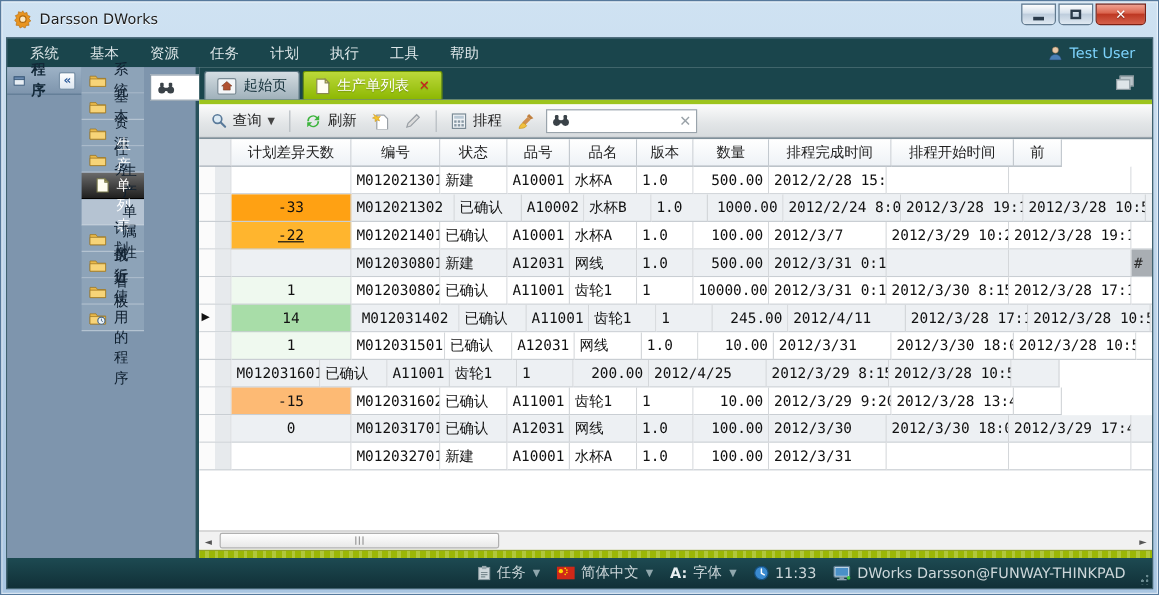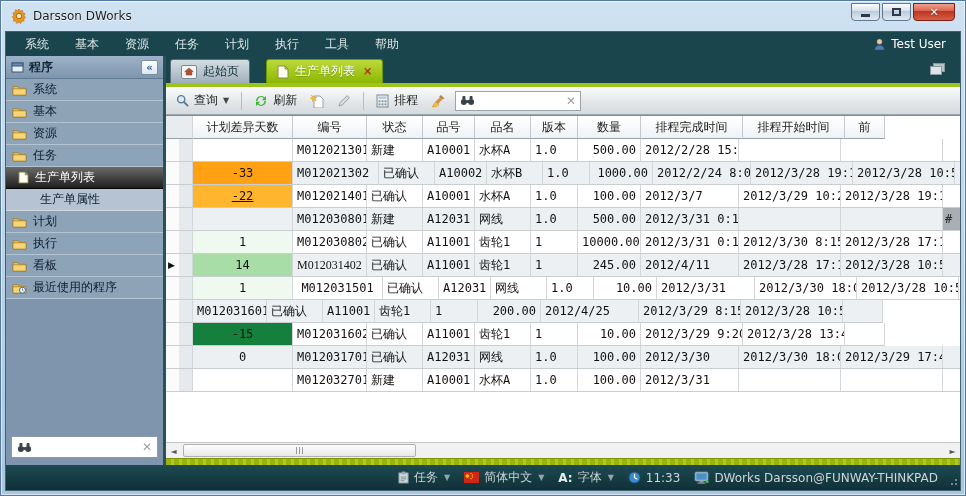--- a/index.html
+++ b/index.html
@@ -28,25 +28,25 @@
   .min-glyph { display:block; width:9px; height:3px; background:#2a3a4a; margin-top:6px; }
   .max-glyph { display:block; width:9px; height:8px; border:2px solid #2a3a4a; }
   
   .frame {
     position:absolute; left:4px; right:4px; top:30px; bottom:4px;
     border:1px solid #41626f; display:flex; flex-direction:column; background:#7e95ad;
   }
   
   .menubar { height:24px; background:#1a454c; display:flex; align-items:center; padding:0 6px; flex:0 0 auto; }
   .menu-item { color:#dde6e8; font-size:12px; padding:0 13px; line-height:24px; cursor:default; }
-  .menu-user { margin-left:auto; display:flex; align-items:center; gap:5px; color:#ffffff; font-size:12px; padding-right:8px; }
+  .menu-user { margin-left:auto; display:flex; align-items:center; gap:5px; color:#7dd3fc; font-size:12px; padding-right:8px; }
   
   .main { flex:1 1 auto; display:flex; min-height:0; }
   
-  .sidebar { width:160px; flex:0 0 160px; background:#7e95ad; border-right:3px solid #28515b; display:flex; flex-direction:column; }
+  .sidebar { width:160px; flex:0 0 160px; background:#7e95ad; border-right:3px solid #28515b; display:flex; flex-direction:row; }
   .side-header {
     height:23px; background:linear-gradient(#9db2c6,#7e95ad);
     display:flex; align-items:center; padding:0 5px; gap:5px;
     border-bottom:1px solid #5f7a93; color:#122838; font-size:12px; font-weight:bold;
   }
   .collapse-btn {
     margin-left:auto; width:17px; height:15px; background:linear-gradient(#fff,#dce6f0);
     border:1px solid #7a92a8; border-radius:2px; color:#2a5a9a; font-size:10px;
     display:flex; align-items:center; justify-content:center; font-weight:bold;
   }
@@ -66,21 +66,21 @@
   .side-search input, .tb-search input {
     flex:1; border:none; outline:none; font-size:12px; min-width:10px; background:transparent;
     font-family:"DejaVu Sans","Liberation Sans",sans-serif;
   }
   .clear-x { color:#9aa2a8; font-weight:bold; font-size:12px; }
   
   .content { flex:1 1 auto; display:flex; flex-direction:column; min-width:0; background:#fff; }
   .tabstrip { height:27px; background:#1a454c; display:flex; align-items:flex-end; padding-left:4px; flex:0 0 auto; position:relative; }
   .tab {
     height:24px; display:flex; align-items:center; gap:6px; padding:0 10px;
-    border-radius:3px 3px 0 0; font-size:12px; margin-right:16px; cursor:default;
+    border-radius:3px 3px 0 0; font-size:12px; margin-right:2px; cursor:default;
   }
   .tab.inactive { background:linear-gradient(#d4dde2,#9fb0ba); color:#14303a; border:1px solid #54707c; border-bottom:none; }
   .tab.active { background:linear-gradient(#bcd93a,#8cb702); color:#fff; text-shadow:0 1px 1px rgba(0,0,0,.25); border:1px solid #6e9400; border-bottom:none; }
   .tab-close { color:#c81f1f; font-weight:bold; font-size:11px; margin-left:2px; }
   .home-box { width:16px; height:14px; background:#f4f6f8; border:1px solid #7a8a94; border-radius:2px; display:flex; align-items:center; justify-content:center; }
   .winlist-icon { position:absolute; right:14px; top:7px; width:16px; height:12px; }
   .winlist-icon .r1 { position:absolute; left:3px; top:0; width:12px; height:9px; background:#b9c4c9; border:1px solid #8a989e; }
   .winlist-icon .r2 { position:absolute; left:0; top:3px; width:12px; height:9px; background:#dee5e8; border:1px solid #8a989e; }
   .green-line { height:4px; background:#9dc41e; flex:0 0 auto; }
   
@@ -471,35 +471,35 @@
                 <div class="dcell" style="width: 47px; text-align: left;">1</div>
                 <div class="dcell" style="width: 63px; text-align: right;">10000.00</div>
                 <div class="dcell" style="width: 98px; text-align: left;">2012/3/31 0:17</div>
                 <div class="dcell" style="width: 102px; text-align: left;">2012/3/30 8:15</div>
                 <div class="dcell" style="width: 102px; text-align: left;">2012/3/28 17:13</div>
                 <div class="dcell" style="width: 40px; text-align: left;"></div>
               </div>
               <div class="grow even">
                 <div class="cell-ind">▶</div>
                 <div class="dcell" style="width: 100px; text-align: center; background: rgb(168, 221, 168);">14</div>
-                <div class="dcell" style="width: 74px; text-align: left; font-family: Liberation Serif, serif;">M012031402</div>
+                <div class="dcell" style="width: 90px; text-align: center;">M012031402</div>
                 <div class="dcell" style="width: 56px; text-align: left;">已确认</div>
                 <div class="dcell" style="width: 52px; text-align: left;">A11001</div>
                 <div class="dcell" style="width: 56px; text-align: left;">齿轮1</div>
                 <div class="dcell" style="width: 47px; text-align: left;">1</div>
                 <div class="dcell" style="width: 63px; text-align: right;">245.00</div>
                 <div class="dcell" style="width: 98px; text-align: left;">2012/4/11</div>
                 <div class="dcell" style="width: 102px; text-align: left;">2012/3/28 17:13</div>
                 <div class="dcell" style="width: 102px; text-align: left;">2012/3/28 10:52</div>
                 <div class="dcell" style="width: 40px; text-align: left;"></div>
               </div>
               <div class="grow odd">
                 <div class="cell-ind"></div>
                 <div class="dcell" style="width: 100px; text-align: center; background: rgb(239, 249, 239);">1</div>
-                <div class="dcell" style="width: 90px; text-align: center;">M012031501</div>
+                <div class="dcell" style="width: 78px; text-align: center;">M012031501</div>
                 <div class="dcell" style="width: 56px; text-align: left;">已确认</div>
                 <div class="dcell" style="width: 52px; text-align: left;">A12031</div>
                 <div class="dcell" style="width: 56px; text-align: left;">网线</div>
                 <div class="dcell" style="width: 47px; text-align: left;">1.0</div>
                 <div class="dcell" style="width: 63px; text-align: right;">10.00</div>
                 <div class="dcell" style="width: 98px; text-align: left;">2012/3/31</div>
                 <div class="dcell" style="width: 102px; text-align: left;">2012/3/30 18:00</div>
                 <div class="dcell" style="width: 102px; text-align: left;">2012/3/28 10:52</div>
                 <div class="dcell" style="width: 40px; text-align: left;"></div>
               </div>
@@ -511,21 +511,21 @@
                 <div class="dcell" style="width: 56px; text-align: left;">齿轮1</div>
                 <div class="dcell" style="width: 47px; text-align: left;">1</div>
                 <div class="dcell" style="width: 63px; text-align: right;">200.00</div>
                 <div class="dcell" style="width: 98px; text-align: left;">2012/4/25</div>
                 <div class="dcell" style="width: 102px; text-align: left;">2012/3/29 8:15</div>
                 <div class="dcell" style="width: 102px; text-align: left;">2012/3/28 10:52</div>
                 <div class="dcell" style="width: 40px; text-align: left;"></div>
               </div>
               <div class="grow odd">
                 <div class="cell-ind"></div>
-                <div class="dcell" style="width: 100px; text-align: center; background: #15803d;">-15</div>
+                <div class="dcell" style="width: 100px; text-align: center; background: #fdba74;">-15</div>
                 <div class="dcell" style="width: 74px; text-align: left;">M012031602</div>
                 <div class="dcell" style="width: 56px; text-align: left;">已确认</div>
                 <div class="dcell" style="width: 52px; text-align: left;">A11001</div>
                 <div class="dcell" style="width: 56px; text-align: left;">齿轮1</div>
                 <div class="dcell" style="width: 47px; text-align: left;">1</div>
                 <div class="dcell" style="width: 63px; text-align: right;">10.00</div>
                 <div class="dcell" style="width: 102px; text-align: left;">2012/3/29 9:20</div>
                 <div class="dcell" style="width: 102px; text-align: left;">2012/3/28 13:40</div>
                 <div class="dcell" style="width: 40px; text-align: left;"></div>
               </div>

